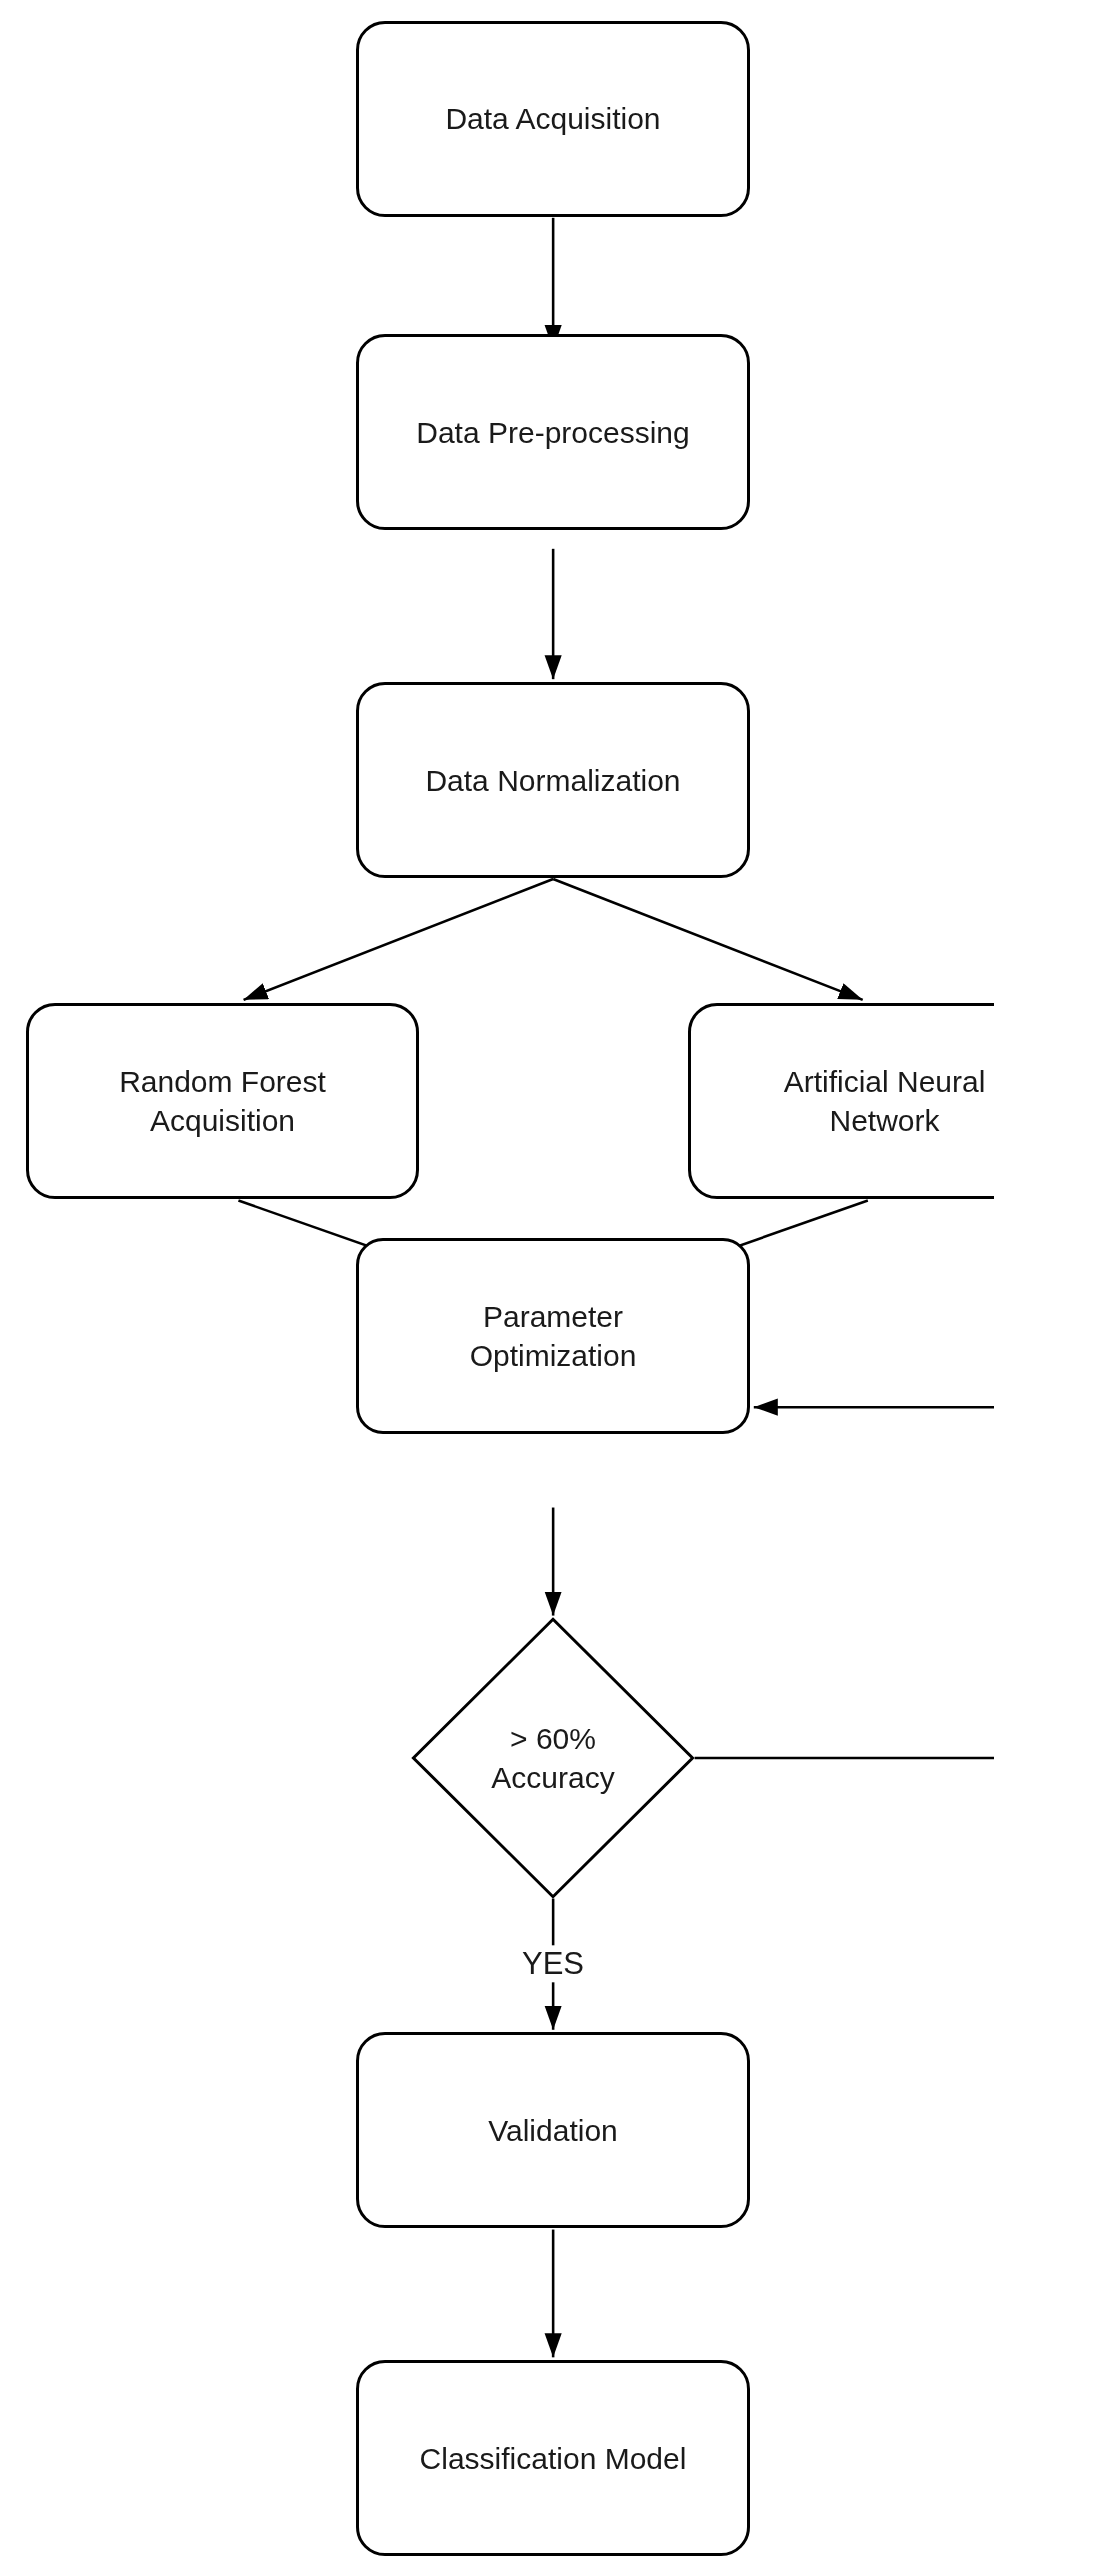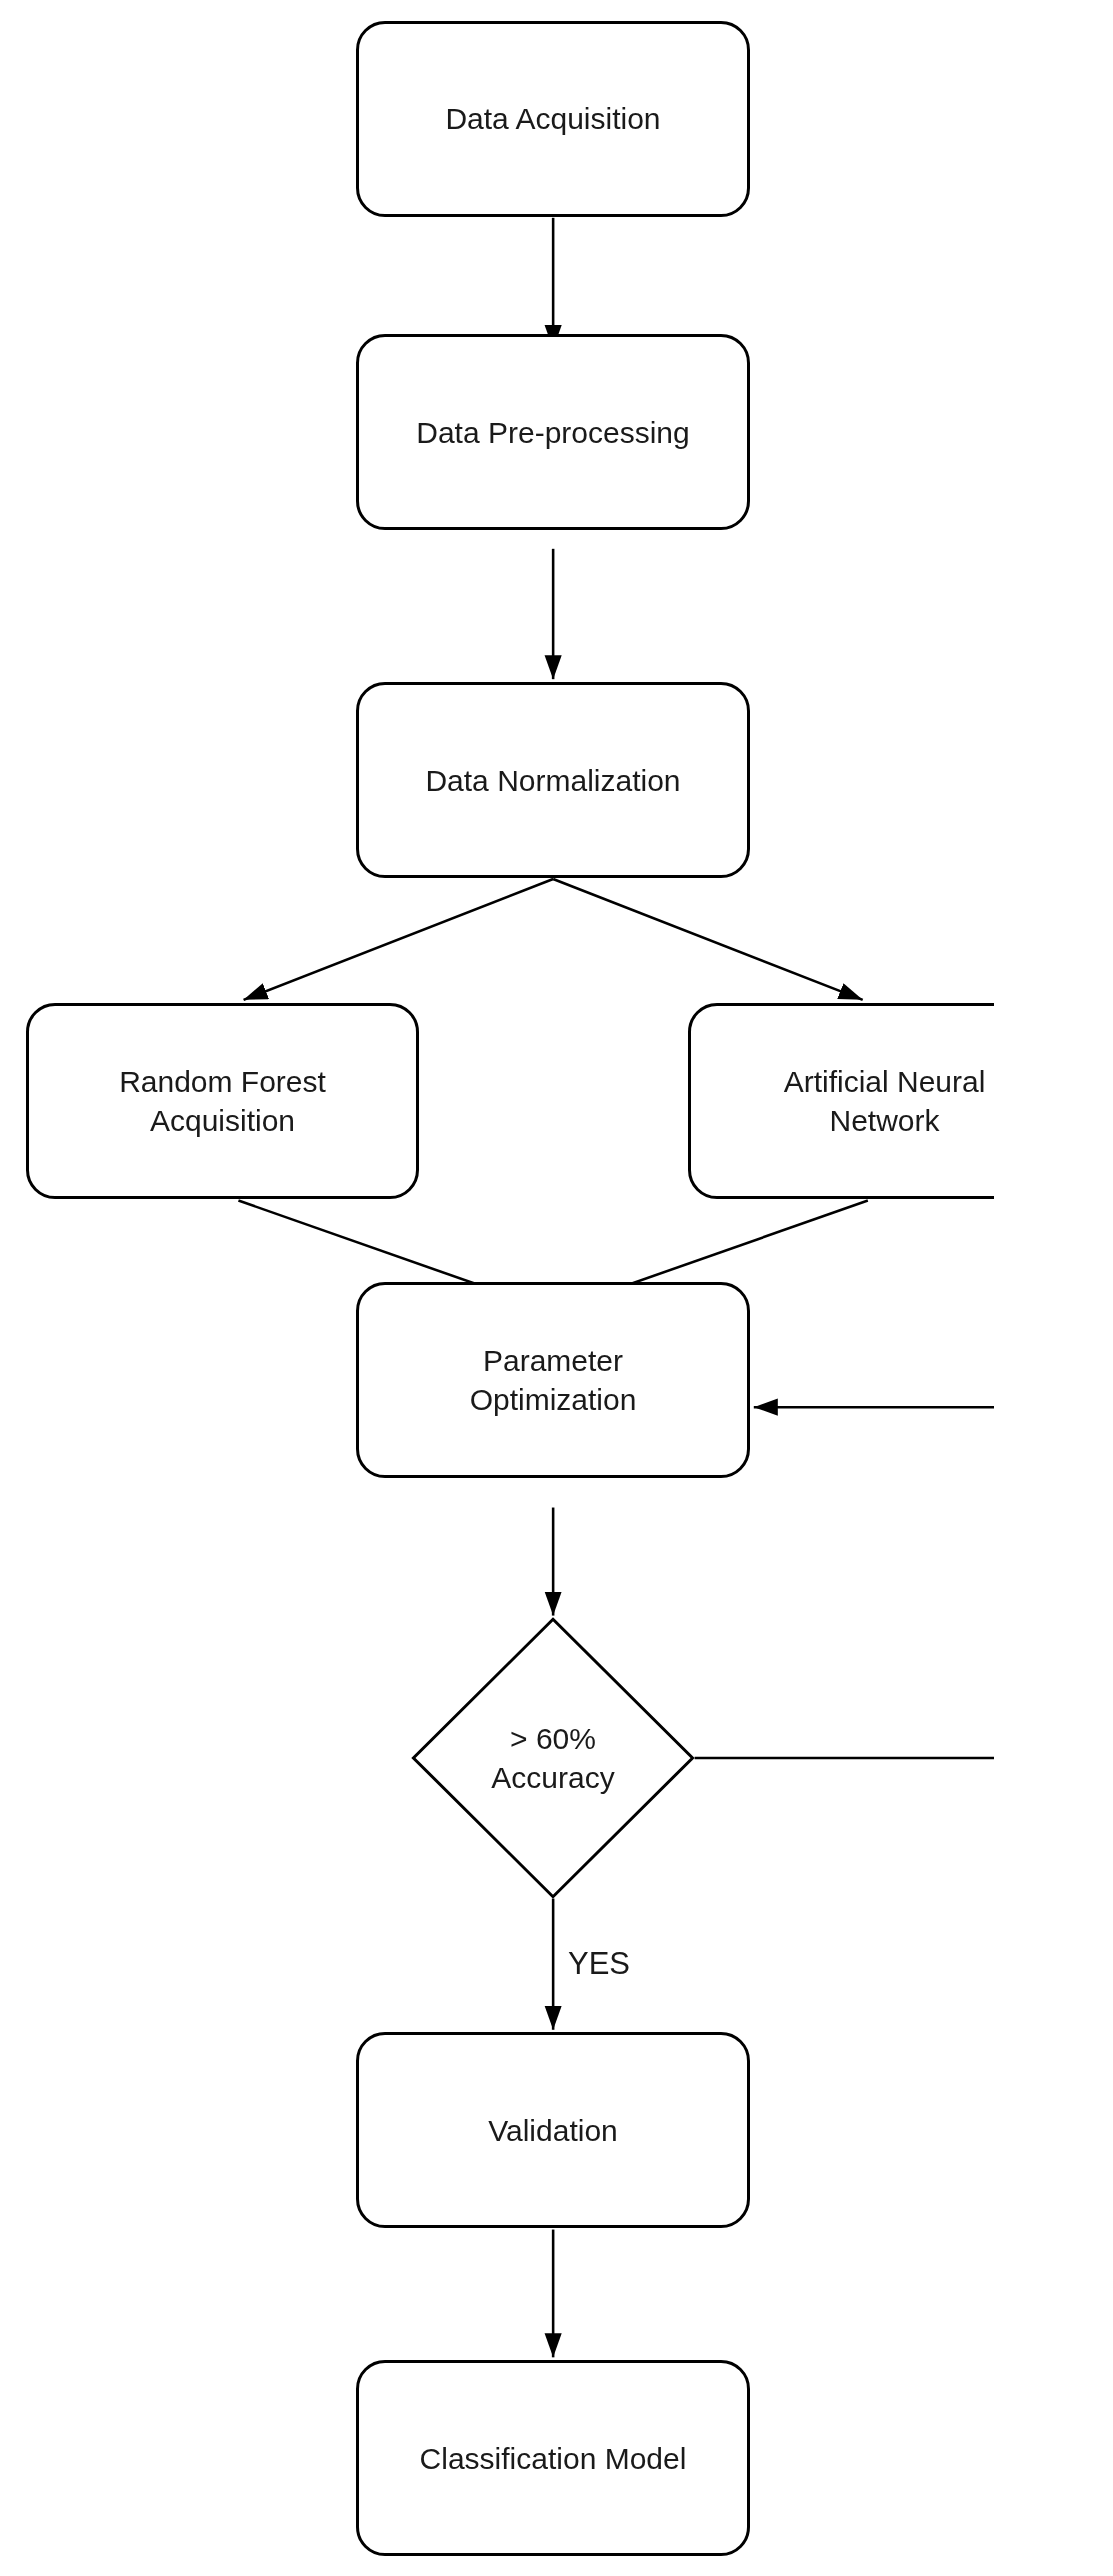--- a/index.html
+++ b/index.html
@@ -108,21 +108,21 @@
   <div class="node" style="left:26px; top:1003px; width:393px; height:196px;">
     <span class="node-label">Random Forest
 Acquisition</span>
   </div>
 
   <div class="node" style="left:688px; top:1003px; width:393px; height:196px;">
     <span class="node-label">Artificial Neural
 Network</span>
   </div>
 
-  <div class="node" style="left:356px; top:1282px; width:394px; height:196px;">
+  <div class="node" style="left:356px; top:1238px; width:394px; height:196px;border-radius:27px;">
     <span class="node-label">Parameter
 Optimization</span>
   </div>
 
   <div id="diamond-wrap">
     <svg width="300" height="298" viewBox="0 0 350 348">
       <polygon points="175,12 338,174 175,336 12,174" fill="#ffffff" stroke="#000000" stroke-width="3.5"></polygon>
     </svg>
     <div class="diamond-label">&gt; 60%
 Accuracy</div>
@@ -130,16 +130,16 @@
 
   <div class="node" style="left:356px; top:2032px; width:394px; height:196px;">
     <span class="node-label">Validation</span>
   </div>
 
   <div class="node" style="left:356px; top:2360px; width:394px; height:196px;">
     <span class="node-label">Classification Model</span>
   </div>
 
   <div class="edge-label" style="left:1029px; top:1614px;">NO</div>
-  <div class="edge-label" style="left:553px; top:1964px;margin-left:46px;">YES</div>
+  <div class="edge-label" style="left:553px; top:1964px;">YES</div>
 
 </div>
 
 
 </body></html>

